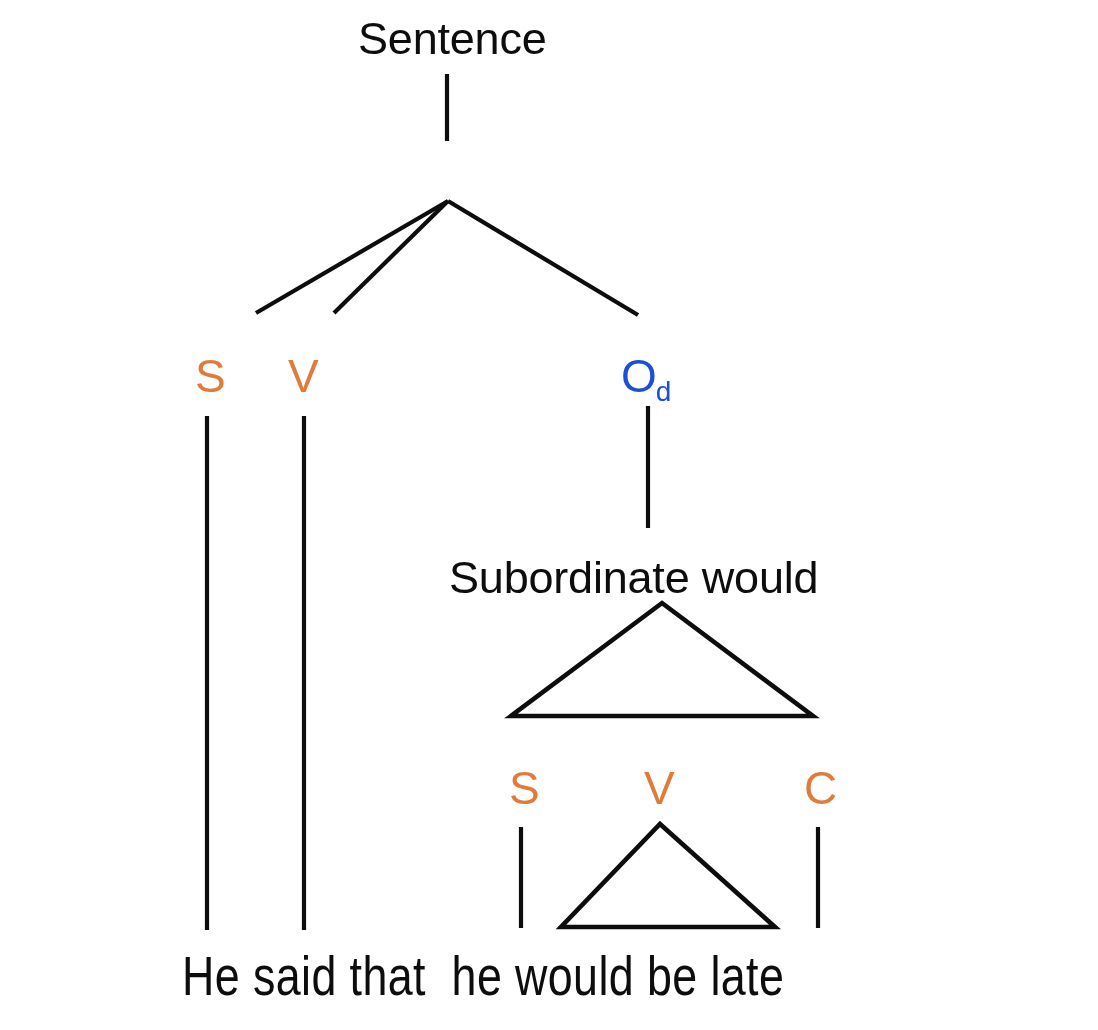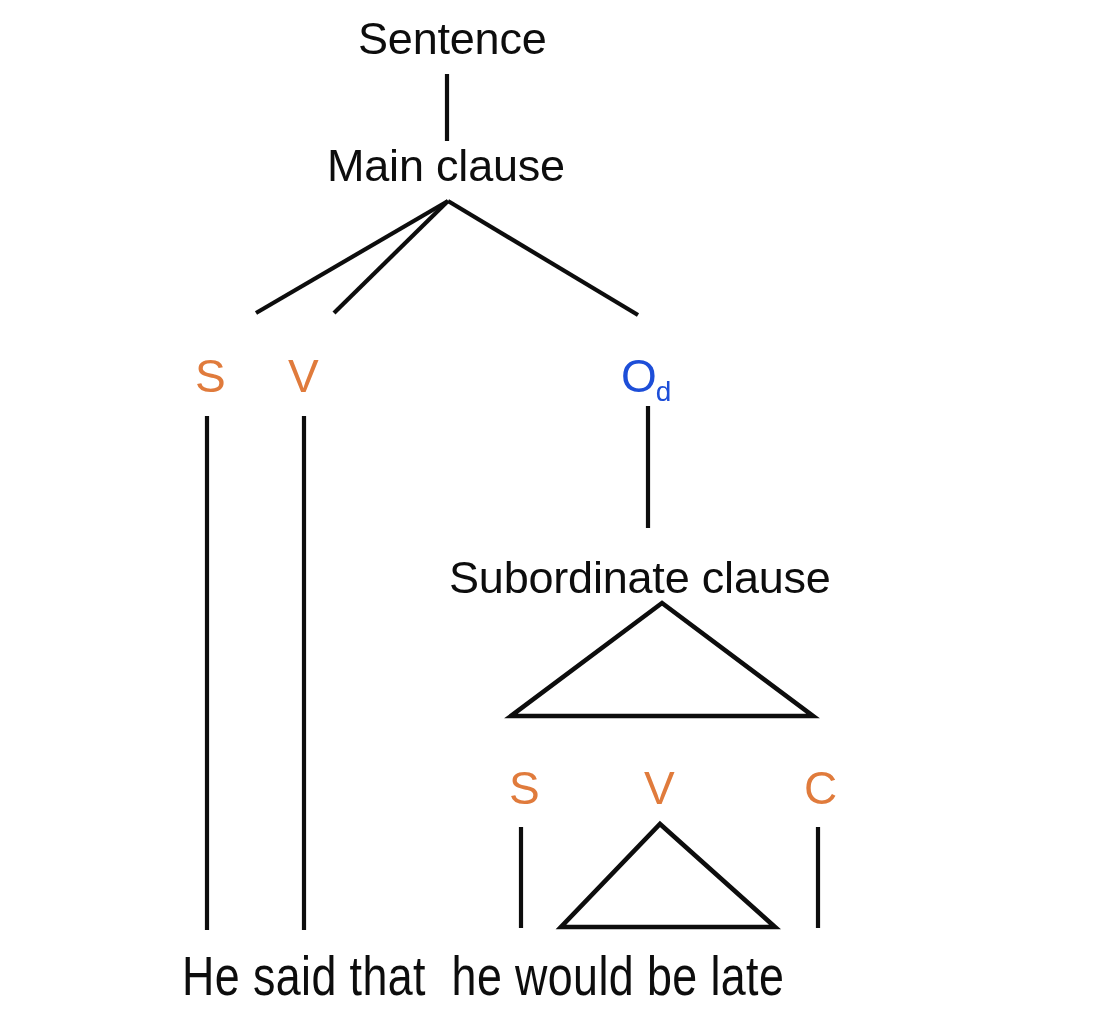--- a/index.html
+++ b/index.html
@@ -91,23 +91,22 @@
     <polygon class="tri" points="662,603 813,716 511,716"></polygon>
 
     <line class="node-line" x1="521" y1="827" x2="521" y2="928"></line>
     <polygon class="tri" points="660,824 775,927 561,927"></polygon>
     <line class="node-line" x1="818" y1="827" x2="818" y2="928"></line>
 
   </svg>
 
   <div class="lbl lbl-node" style="left:358px; top:16px;">Sentence</div>
 
-  <div class="lbl lbl-node" style="left:327px; top:143px;">Main clause</div>
 
-  <div class="lbl lbl-node" style="left:449px; top:555px;">Subordinate clause</div>
+  <div class="lbl lbl-node" style="left:449px; top:555px;">Subordinate would</div>
 
   <div class="lbl lbl-func" style="left:195px; top:353px; color:#e07b3c;">S</div>
 
   <div class="lbl lbl-func" style="left:288px; top:353px; color:#e07b3c;">V</div>
 
   <div class="lbl lbl-func" style="left:621px; top:353px; color:#1d4ed8;"><span>O</span><span class="sub">d</span></div>
 
   <div class="lbl lbl-func" style="left:509px; top:765px; color:#e07b3c;">S</div>
 
   <div class="lbl lbl-func" style="left:644px; top:765px; color:#e07b3c;">V</div>

